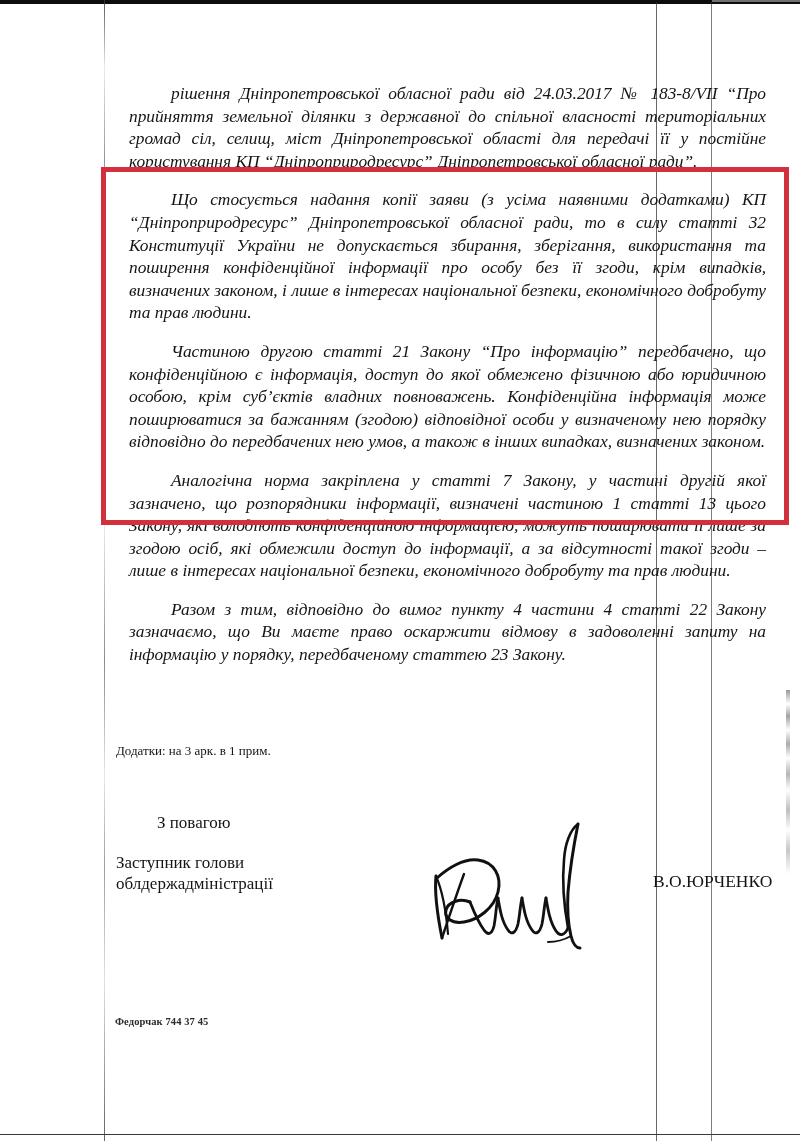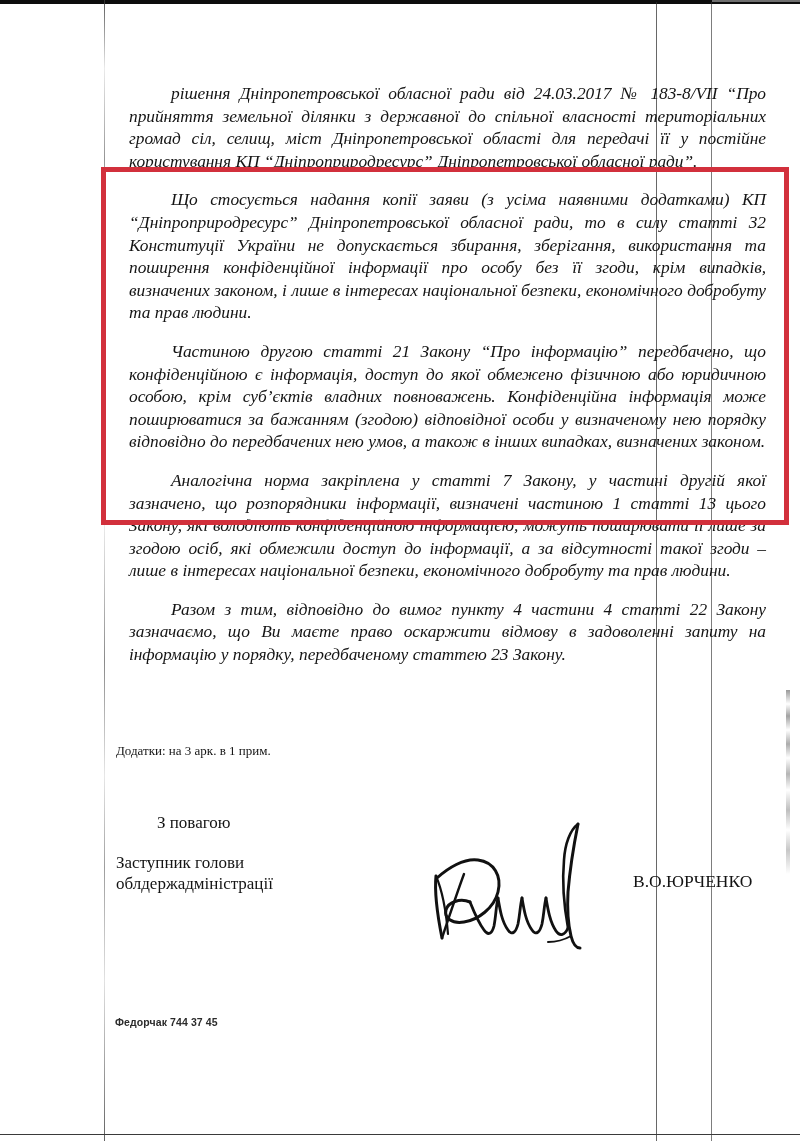--- a/index.html
+++ b/index.html
@@ -159,41 +159,41 @@
   #signer-title {
     position: absolute;
     left: 116px;
     top: 852px;
     font-size: 17px;
     line-height: 21px;
     white-space: nowrap;
   }
   #signer-name {
     position: absolute;
-    left: 633px;
+    left: 653px;
     top: 870px;
     font-size: 17.5px;
     line-height: 22px;
     white-space: nowrap;
   }
 
   #signature {
     position: absolute;
     left: 428px;
     top: 818px;
     width: 185px;
     height: 135px;
   }
   #signature svg { display: block; width: 100%; height: 100%; }
 
   #footer-note {
     position: absolute;
     left: 115px;
     top: 1016px;
-    font-family: Liberation Sans, sans-serif;
+    font-family: Liberation Serif, serif;
     font-size: 10.5px;
     font-weight: 700;
     color: #2b2b2b;
     letter-spacing: .1px;
     white-space: nowrap;
   }
 </style>
 </head>
 <body>
 

